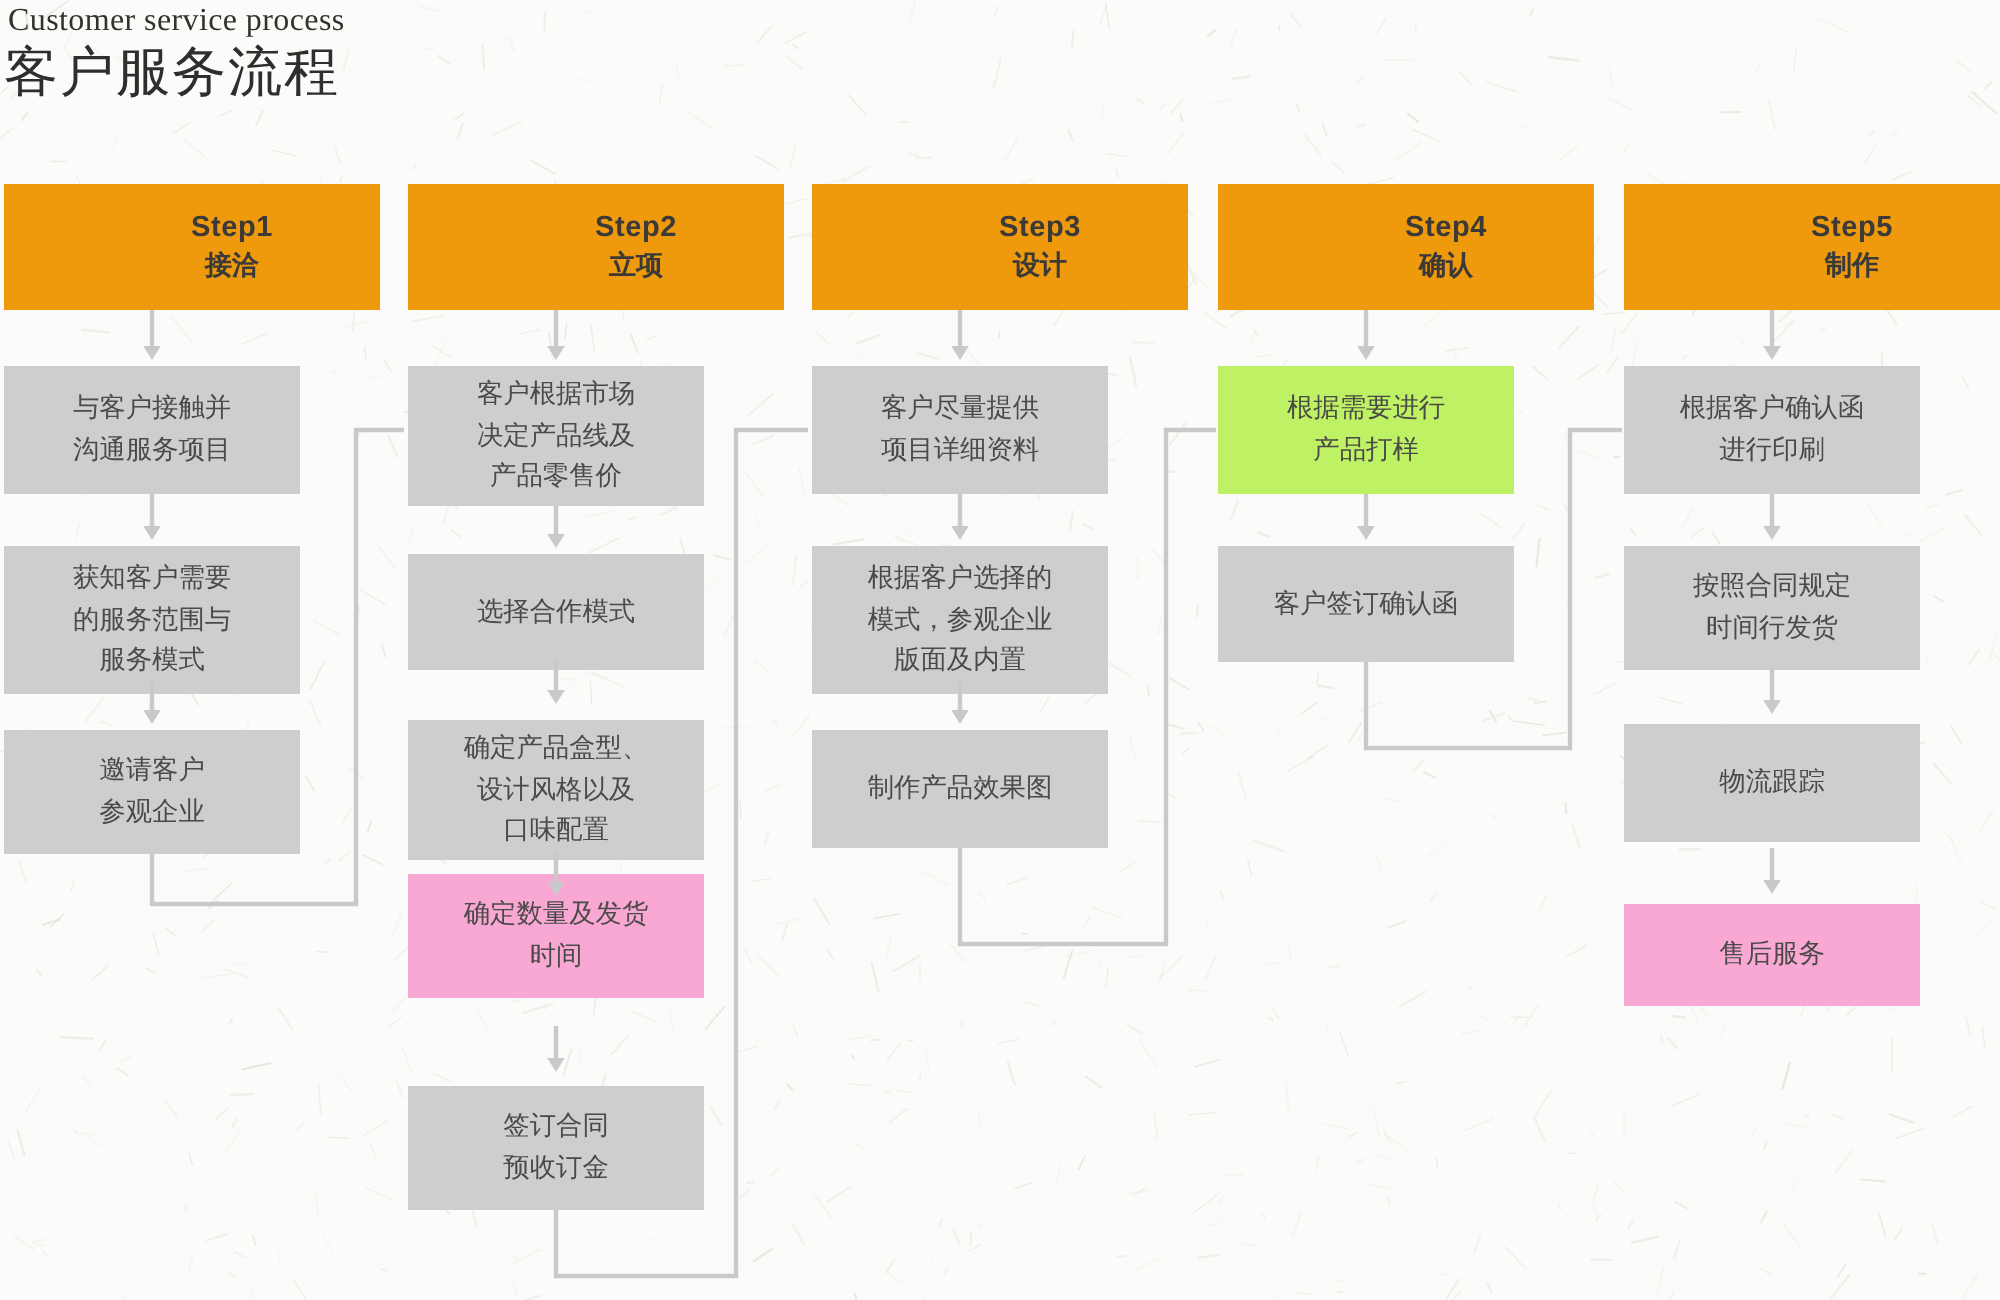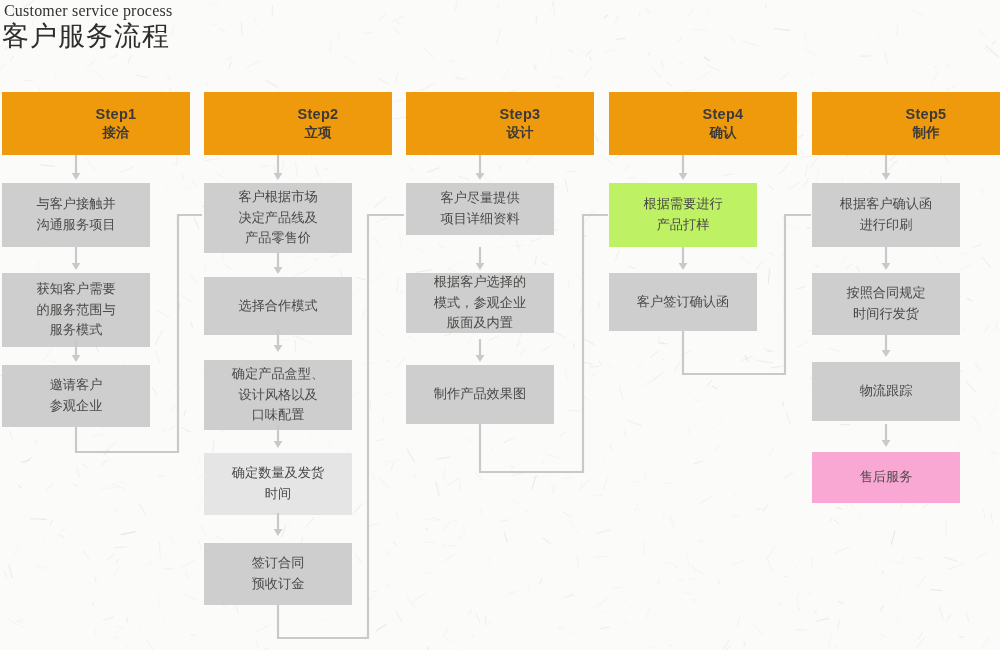--- a/index.html
+++ b/index.html
@@ -1091,49 +1091,49 @@
     </div>
 
     <div class="node" style="top: 268px; height: 70px; background: rgb(206, 206, 206); color: rgb(74, 74, 72);">
       <div>
         <span>确定产品盒型、</span>
         <span>设计风格以及</span>
         <span>口味配置</span>
       </div>
     </div>
 
-    <div class="node" style="top: 361px; height: 62px; background: #e5e5e5; color: rgb(74, 74, 72); justify-content: center;">
+    <div class="node" style="top: 345px; height: 62px; background: #f9a8d4; color: rgb(74, 74, 72); justify-content: center;">
       <div>
         <span>确定数量及发货</span>
         <span>时间</span>
       </div>
     </div>
 
     <div class="node" style="top: 451px; height: 62px; background: rgb(206, 206, 206); color: rgb(74, 74, 72);">
       <div>
         <span>签订合同</span>
         <span>预收订金</span>
       </div>
     </div>
   </div>
 
   <div class="column" id="col-2" style="left:406px;">
     <div class="step-header" style="background: rgb(239, 154, 12);">
       <div class="st-num">Step3</div>
       <div class="st-name">设计</div>
     </div>
 
-    <div class="node" style="top: 91px; height: 52px; background: rgb(206, 206, 206); color: rgb(74, 74, 72);">
+    <div class="node" style="top: 91px; height: 64px; background: rgb(206, 206, 206); color: rgb(74, 74, 72);">
       <div>
         <span>客户尽量提供</span>
         <span>项目详细资料</span>
       </div>
     </div>
 
-    <div class="node" style="top: 181px; height: 60px; background: rgb(206, 206, 206); color: rgb(74, 74, 72);">
+    <div class="node" style="top: 181px; height: 74px; background: rgb(206, 206, 206); color: rgb(74, 74, 72);">
       <div>
         <span>根据客户选择的</span>
         <span>模式，参观企业</span>
         <span>版面及内置</span>
       </div>
     </div>
 
     <div class="node" style="top: 273px; height: 59px; background: rgb(206, 206, 206); color: rgb(74, 74, 72);">
       <div>
         <span>制作产品效果图</span>

